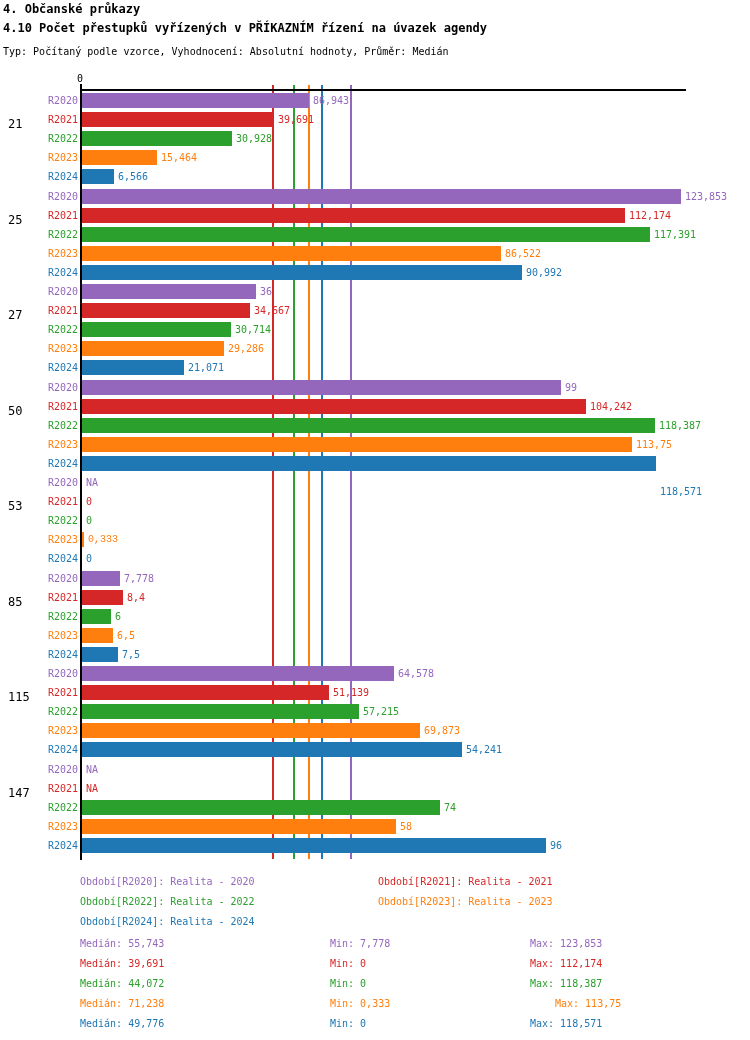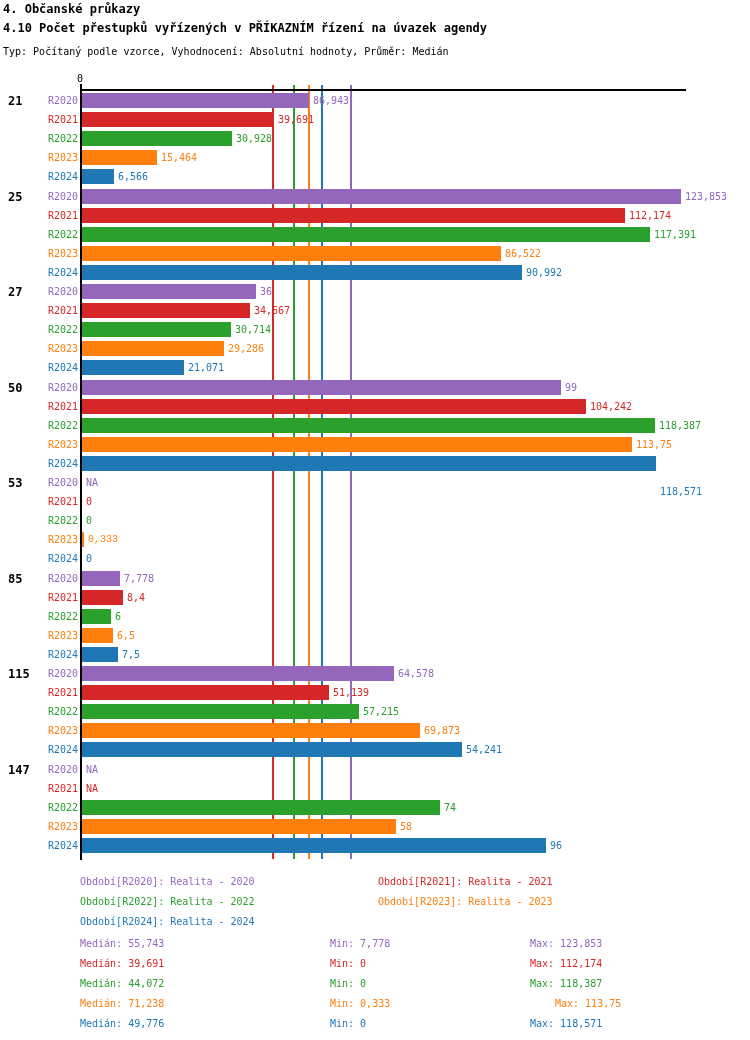--- a/index.html
+++ b/index.html
@@ -2,21 +2,21 @@
 <html><head>
 <meta charset="utf-8">
 <style>
   html,body{margin:0;padding:0;background:#fff;}
   body{width:750px;height:1040px;overflow:hidden;position:relative;
        font-family:"DejaVu Sans Mono",monospace;}
   .abs{position:absolute;white-space:nowrap;}
   .title{font-size:12px;font-weight:bold;color:#000;line-height:15px;}
   .meta{font-size:10px;color:#000;line-height:12px;}
   .small{font-size:10px;line-height:12px;}
-  .grouplab{font-size:12px;font-weight:bold;color:#000;line-height:14px;}
+  .grouplab{font-size:12px;font-weight:normal;color:#000;line-height:14px;margin-top:23px;}
   .bar{height:15px;z-index:2;}
   .vline{width:2px;z-index:1;}
   .vallab{font-size:10px;line-height:12px;z-index:3;}
   .yearlab{font-size:10px;line-height:12px;text-align:right;}
 </style>
 </head>
 <body>
 
 <div class="abs title" style="left:3px;top:2px;">4. Občanské průkazy</div>
 <div class="abs title" style="left:3px;top:21px;">4.10 Počet přestupků vyřízených v PŘÍKAZNÍM řízení na úvazek agendy</div>

